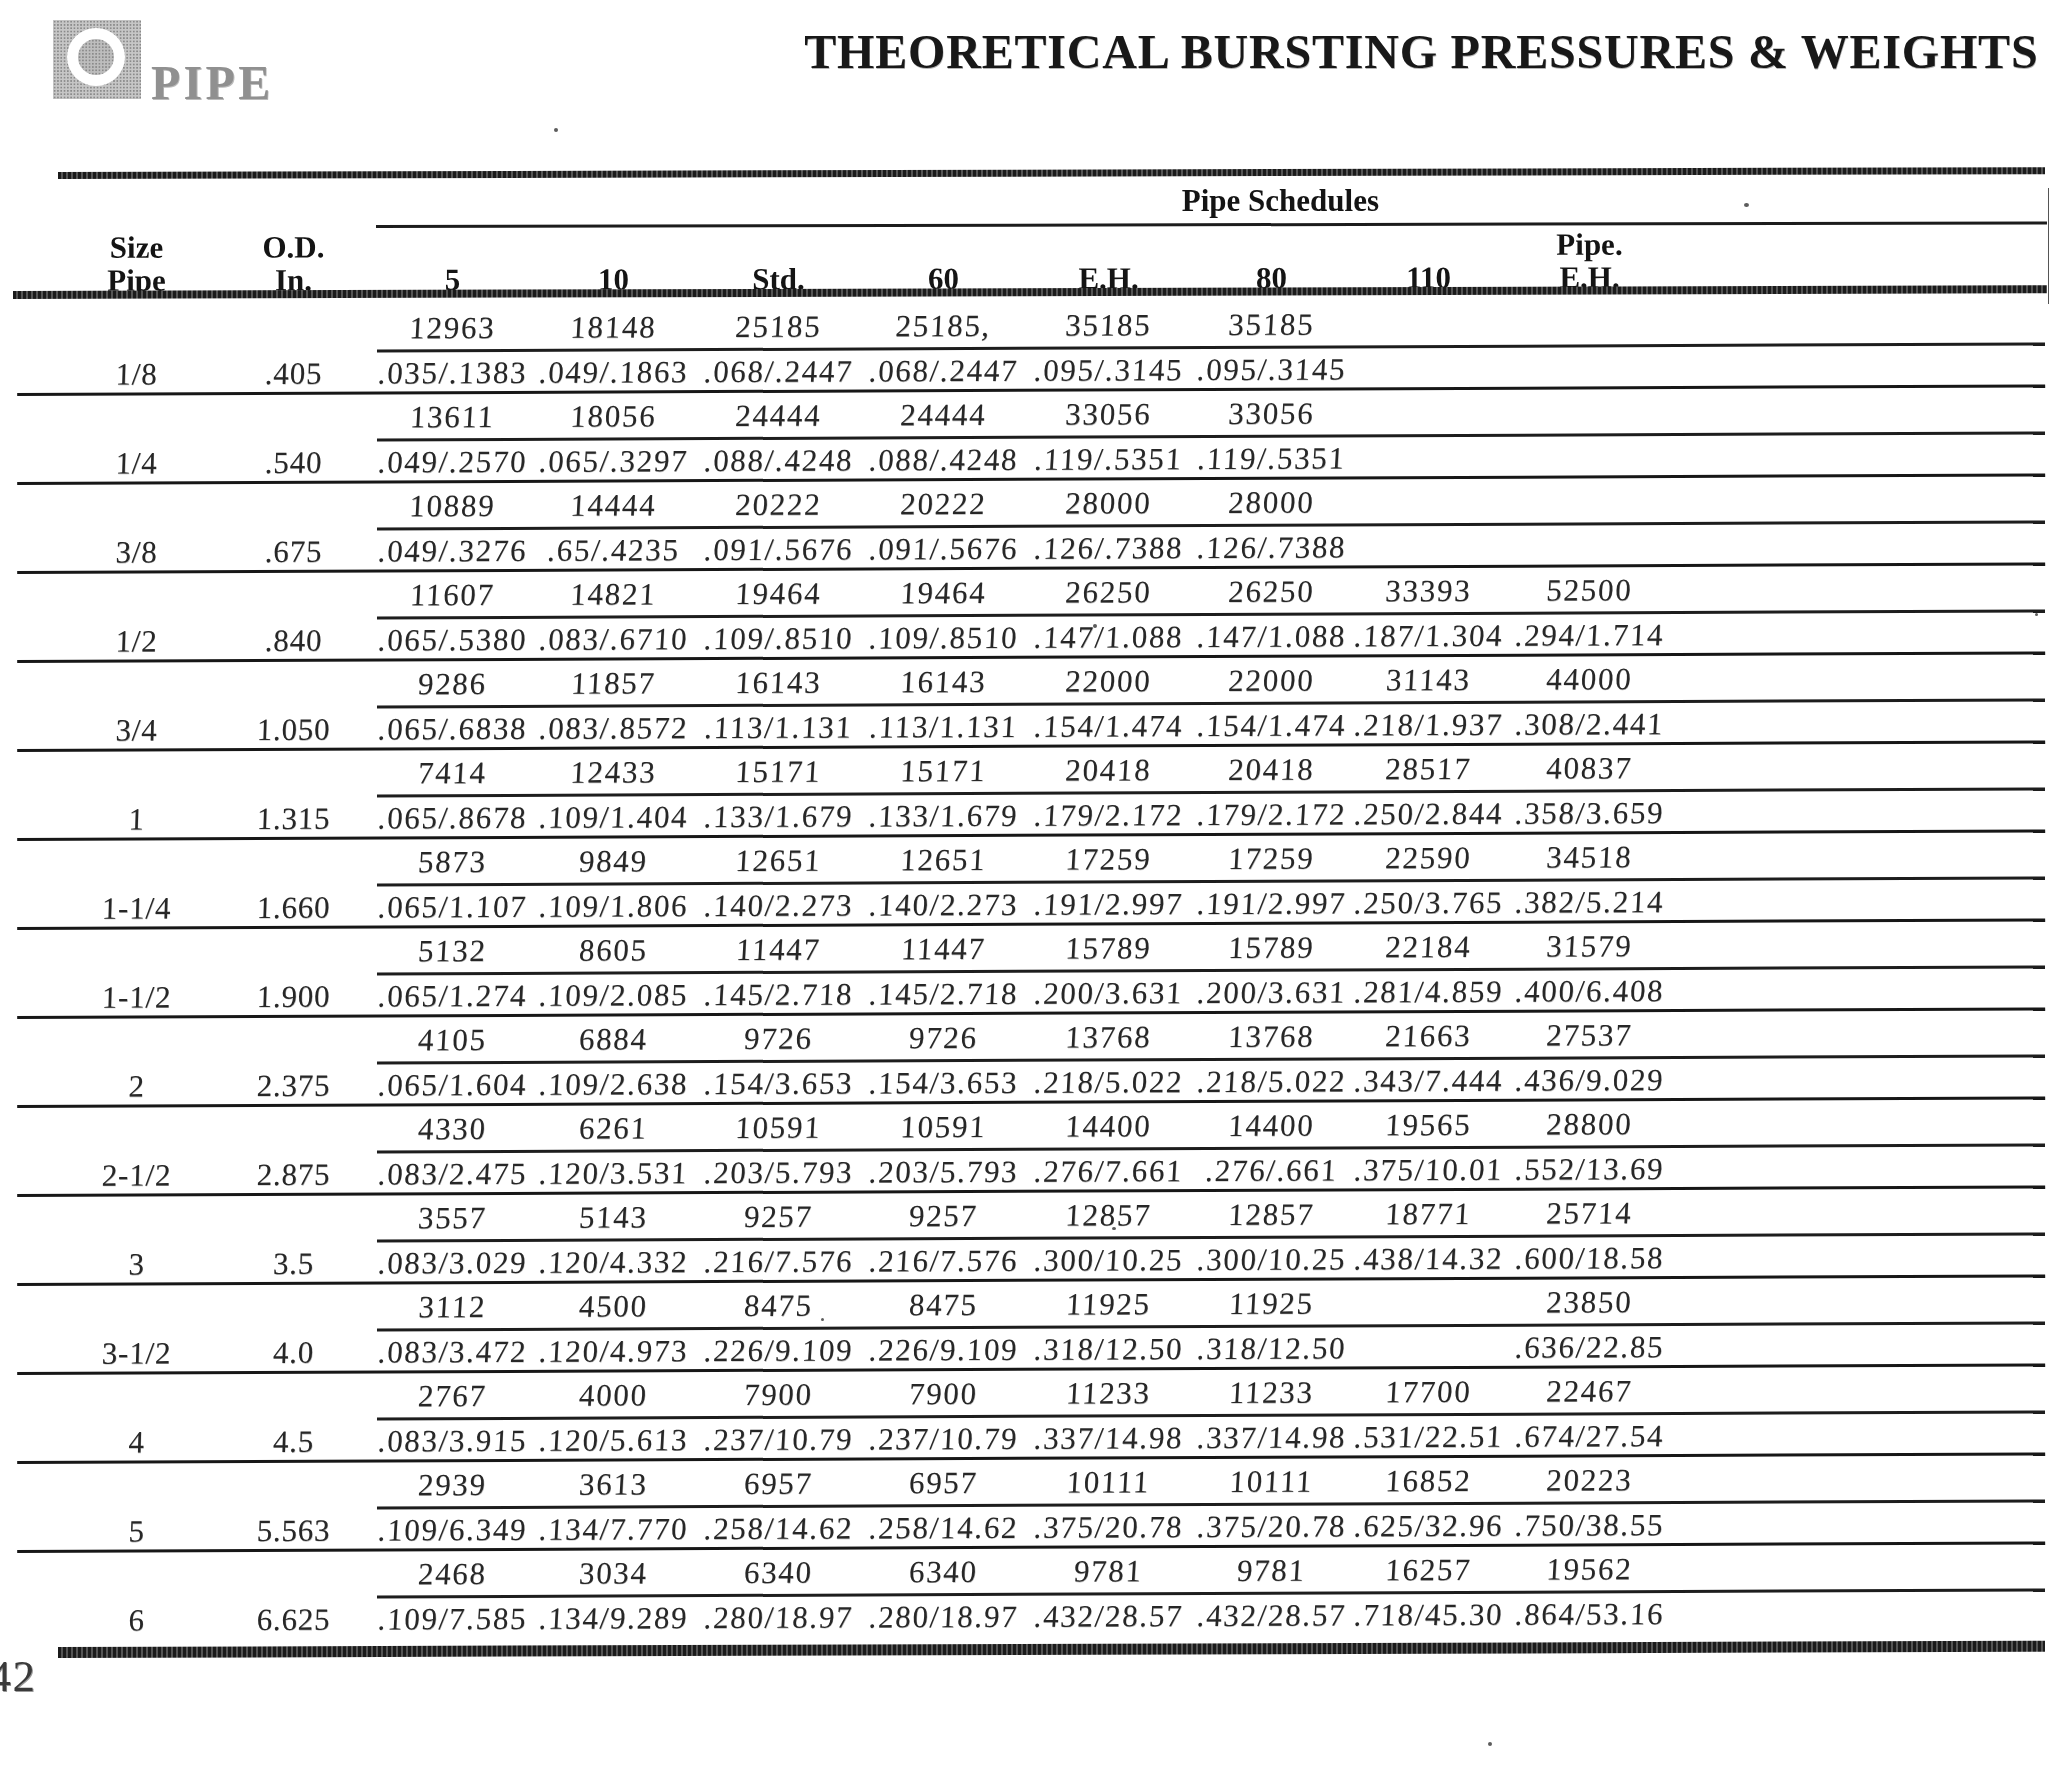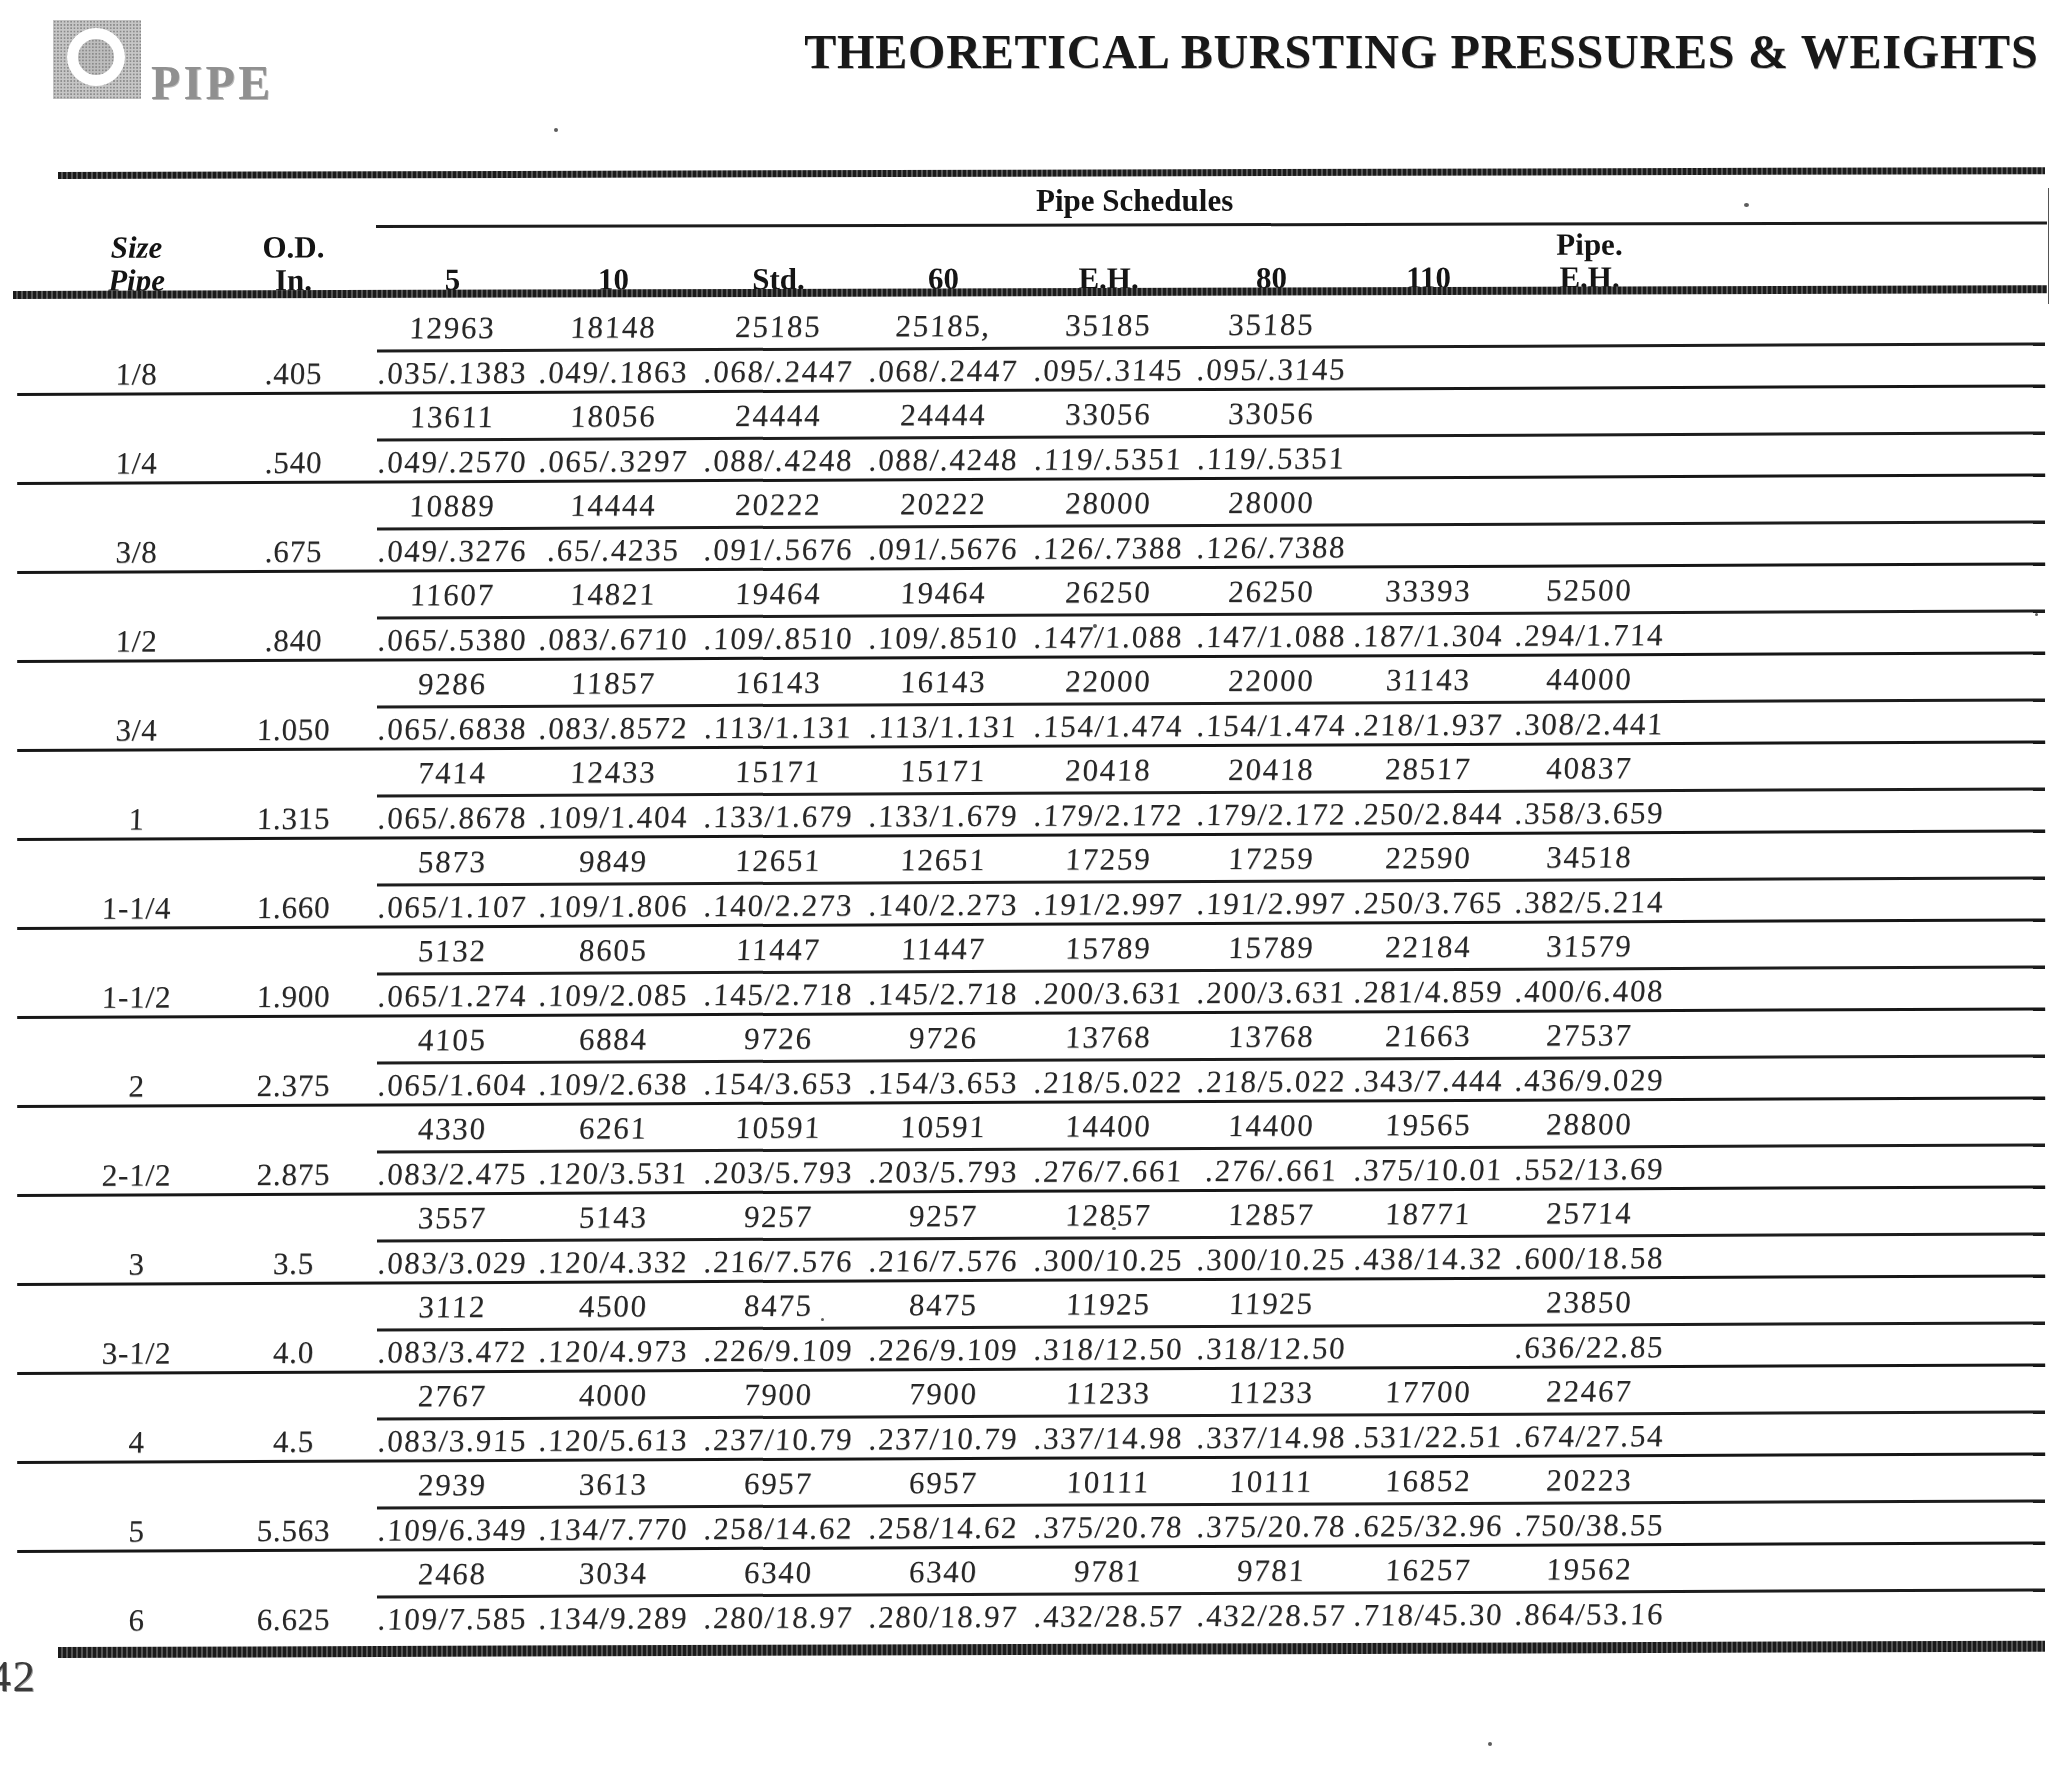--- a/index.html
+++ b/index.html
@@ -28,21 +28,21 @@
 
   
   .band{position:absolute;background:repeating-linear-gradient(90deg,#1b1b1b 0 3.3px,#555 3.3px 5px);}
   .rule{position:absolute;background:#1c1c1c;}
   .rule-top{left:58px;right:5px;top:172px;height:6.6px;transform:rotate(-0.14deg);transform-origin:left center;}
   .rule-sched{left:376px;right:3.3px;top:225px;height:2.5px;transform:rotate(-0.12deg);transform-origin:left center;}
   .rule-headbot{left:13.2px;right:3.3px;top:291px;height:8.3px;transform:rotate(-0.16deg);transform-origin:left center;}
   .rule-bottom{left:58px;right:5px;top:1647px;height:10.7px;transform:rotate(-0.18deg);transform-origin:left center;}
 
   
-  .sched-label{position:absolute;top:183px;left:1036px;width:265px;text-align:left;
+  .sched-label{position:absolute;top:183px;left:1114px;width:265px;text-align:right;
     font-size:31px;font-weight:bold;color:#141414;}
   .grid{display:grid;grid-template-columns:41px 157px 157px 161px 161px 169px 161px 169px 157px 157px 165px 1fr;}
   .thead{position:absolute;left:16.5px;top:231px;width:2028px;height:60px;transform:rotate(-0.12deg);
     transform-origin:left center;}
   .thead .cell{display:flex;flex-direction:column;justify-content:flex-end;align-items:center;
     font-size:31px;font-weight:bold;line-height:33px;color:#141414;padding-bottom:1.7px;}
 
   
   .tbody{position:absolute;left:16.5px;top:307px;width:2028px;}
   .group{position:relative;height:89px;transform:rotate(-0.24deg);transform-origin:left center;}
@@ -74,21 +74,21 @@
   <div class="logo-word">PIPE</div>
 
   <div class="title">
     <div class="t2">THEORETICAL BURSTING PRESSURES &amp; WEIGHTS</div>
   </div>
 
   <div class="band rule-top"></div>
   <div class="sched-label">Pipe Schedules</div>
   <div class="rule rule-sched"></div>
   <div class="grid thead" id="thead">
-      <div class="cell" style="grid-column: 2; font-style: italic;">
+      <div class="cell" style="grid-column: 2;">
         <span>Size</span>
         <span>Pipe</span>
       </div>
       <div class="cell" style="grid-column: 3;">
         <span>O.D.</span>
         <span>In.</span>
       </div>
       <div class="cell" style="grid-column: 4;">
         <span>5</span>
       </div>

